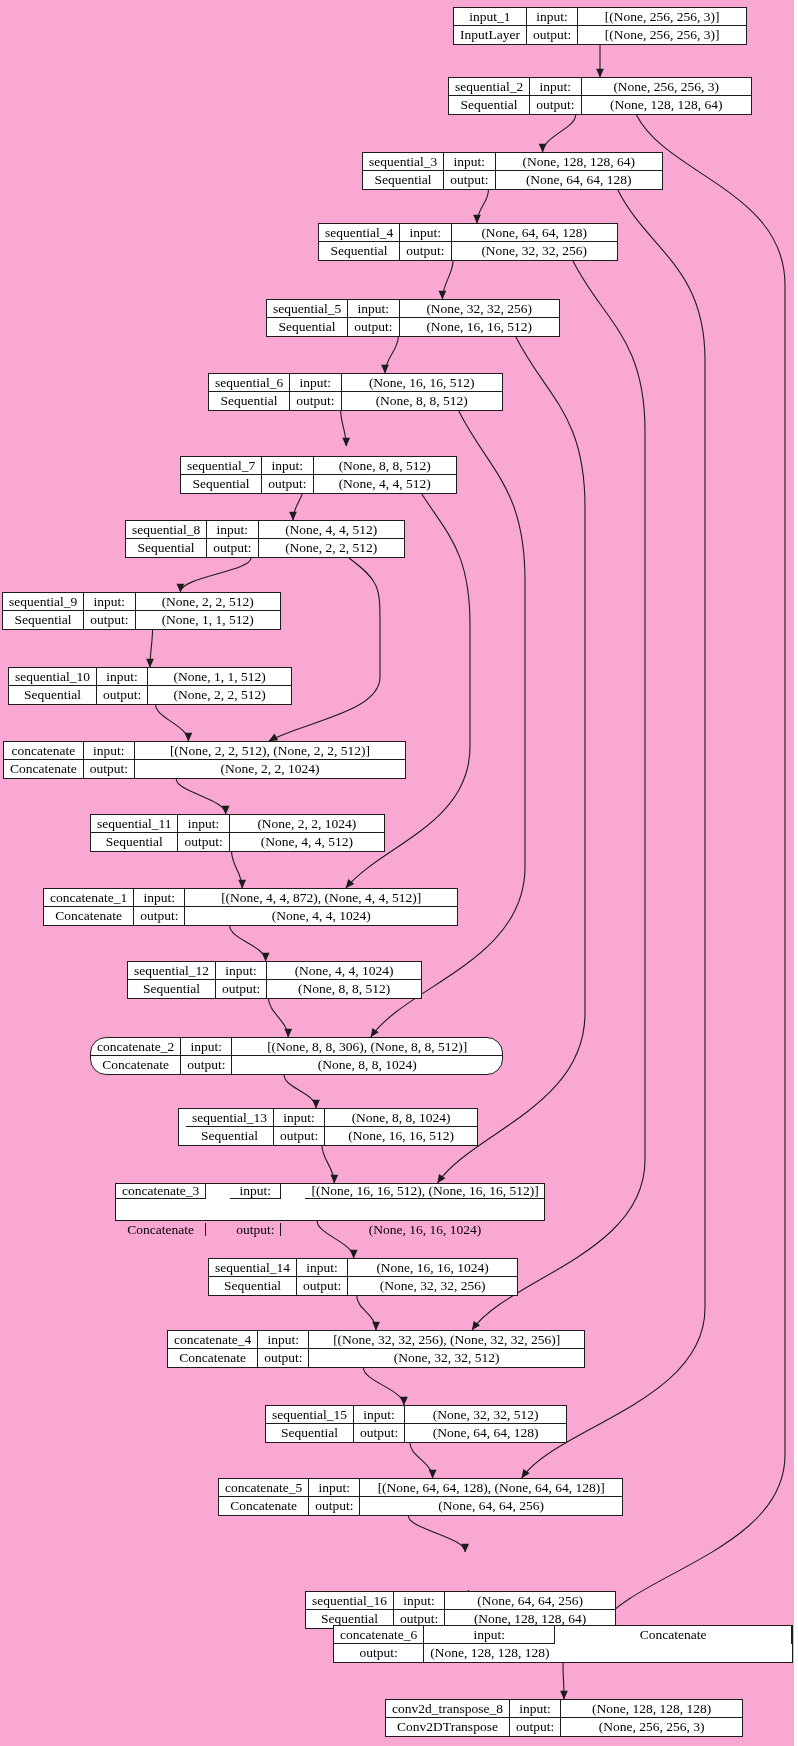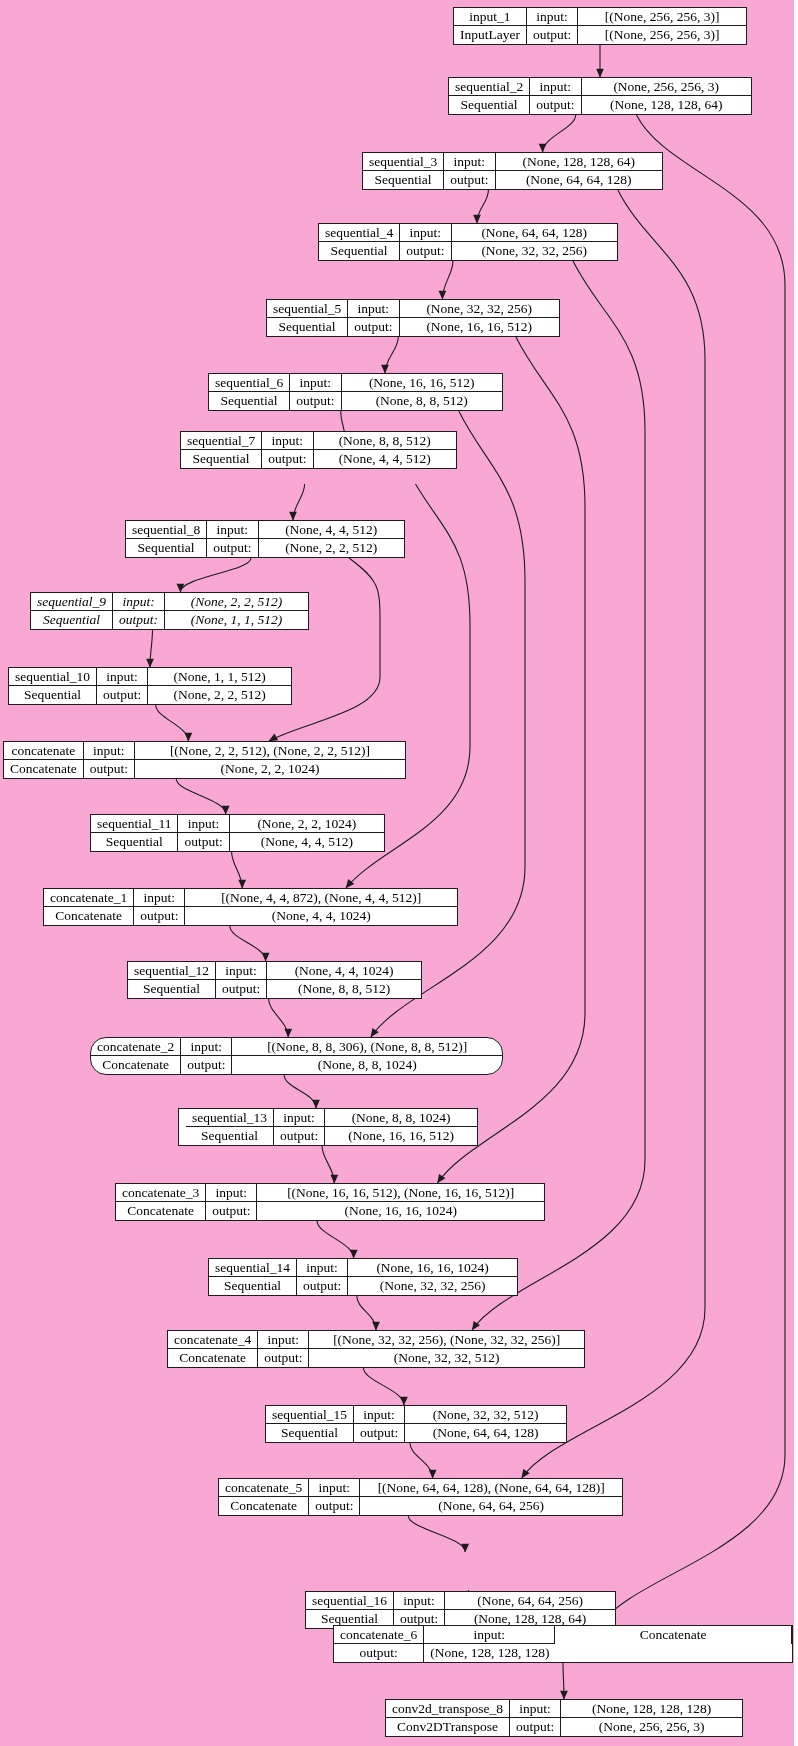--- a/index.html
+++ b/index.html
@@ -134,37 +134,37 @@
         <div class="cell col3 row2">(None, 16, 16, 512)</div>
       </div>
       <div class="node" style="left: 208px; top: 373px; width: 295px; height: 38px;">
         <div class="cell col1 row1">sequential_6</div>
         <div class="cell col2 row1">input:</div>
         <div class="cell col3 row1">(None, 16, 16, 512)</div>
         <div class="cell col1 row2">Sequential</div>
         <div class="cell col2 row2">output:</div>
         <div class="cell col3 row2">(None, 8, 8, 512)</div>
       </div>
-      <div class="node" style="left: 180px; top: 431px; width: 277px; height: 38px;">
+      <div class="node" style="left: 180px; top: 456px; width: 277px; height: 38px;">
         <div class="cell col1 row1">sequential_7</div>
         <div class="cell col2 row1">input:</div>
         <div class="cell col3 row1">(None, 8, 8, 512)</div>
         <div class="cell col1 row2">Sequential</div>
         <div class="cell col2 row2">output:</div>
         <div class="cell col3 row2">(None, 4, 4, 512)</div>
       </div>
       <div class="node" style="left: 125px; top: 520px; width: 280px; height: 38px;">
         <div class="cell col1 row1">sequential_8</div>
         <div class="cell col2 row1">input:</div>
         <div class="cell col3 row1">(None, 4, 4, 512)</div>
         <div class="cell col1 row2">Sequential</div>
         <div class="cell col2 row2">output:</div>
         <div class="cell col3 row2">(None, 2, 2, 512)</div>
       </div>
-      <div class="node" style="left: 30px; top: 592px; width: 279px; height: 38px; font-style: italic;">
+      <div class="node" style="left: 2px; top: 592px; width: 279px; height: 38px;">
         <div class="cell col1 row1">sequential_9</div>
         <div class="cell col2 row1">input:</div>
         <div class="cell col3 row1">(None, 2, 2, 512)</div>
         <div class="cell col1 row2">Sequential</div>
         <div class="cell col2 row2">output:</div>
         <div class="cell col3 row2">(None, 1, 1, 512)</div>
       </div>
       <div class="node" style="left: 8px; top: 667px; width: 284px; height: 38px;">
         <div class="cell col1 row1">sequential_10</div>
         <div class="cell col2 row1">input:</div>
@@ -214,21 +214,21 @@
         <div class="cell col3 row2">(None, 8, 8, 1024)</div>
       </div>
       <div class="node" style="left: 178px; top: 1108px; width: 300px; height: 38px; padding-left: 7px;">
         <div class="cell col1 row1">sequential_13</div>
         <div class="cell col2 row1">input:</div>
         <div class="cell col3 row1">(None, 8, 8, 1024)</div>
         <div class="cell col1 row2">Sequential</div>
         <div class="cell col2 row2">output:</div>
         <div class="cell col3 row2">(None, 16, 16, 512)</div>
       </div>
-      <div class="node" style="left: 115px; top: 1183px; width: 430px; height: 38px;">
+      <div class="node" style="left: 115px; top: 1183px; width: 430px; height: 38px; gap: 24px;">
         <div class="cell col1 row1">concatenate_3</div>
         <div class="cell col2 row1">input:</div>
         <div class="cell col3 row1">[(None, 16, 16, 512), (None, 16, 16, 512)]</div>
         <div class="cell col1 row2">Concatenate</div>
         <div class="cell col2 row2">output:</div>
         <div class="cell col3 row2">(None, 16, 16, 1024)</div>
       </div>
       <div class="node" style="left: 208px; top: 1258px; width: 310px; height: 38px;">
         <div class="cell col1 row1">sequential_14</div>
         <div class="cell col2 row1">input:</div>

